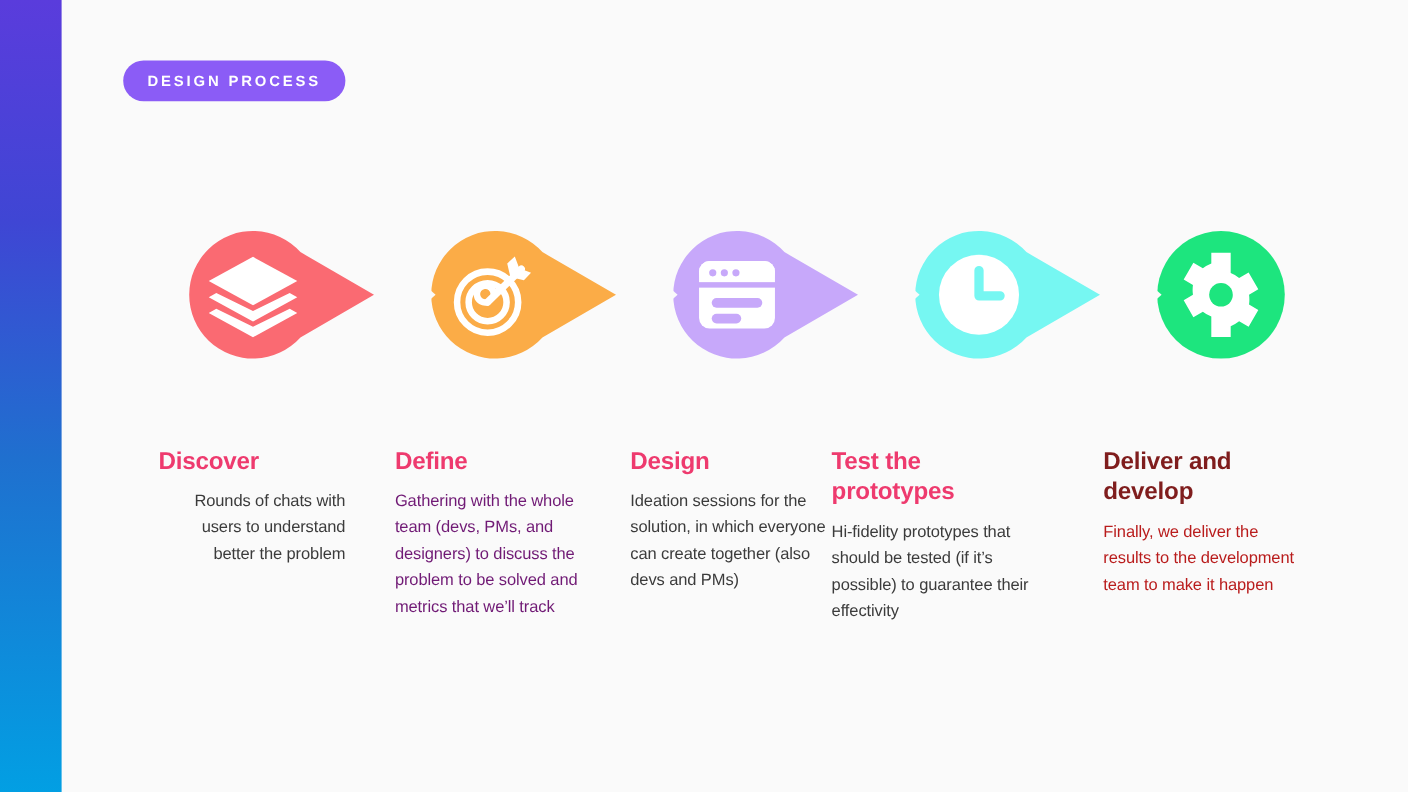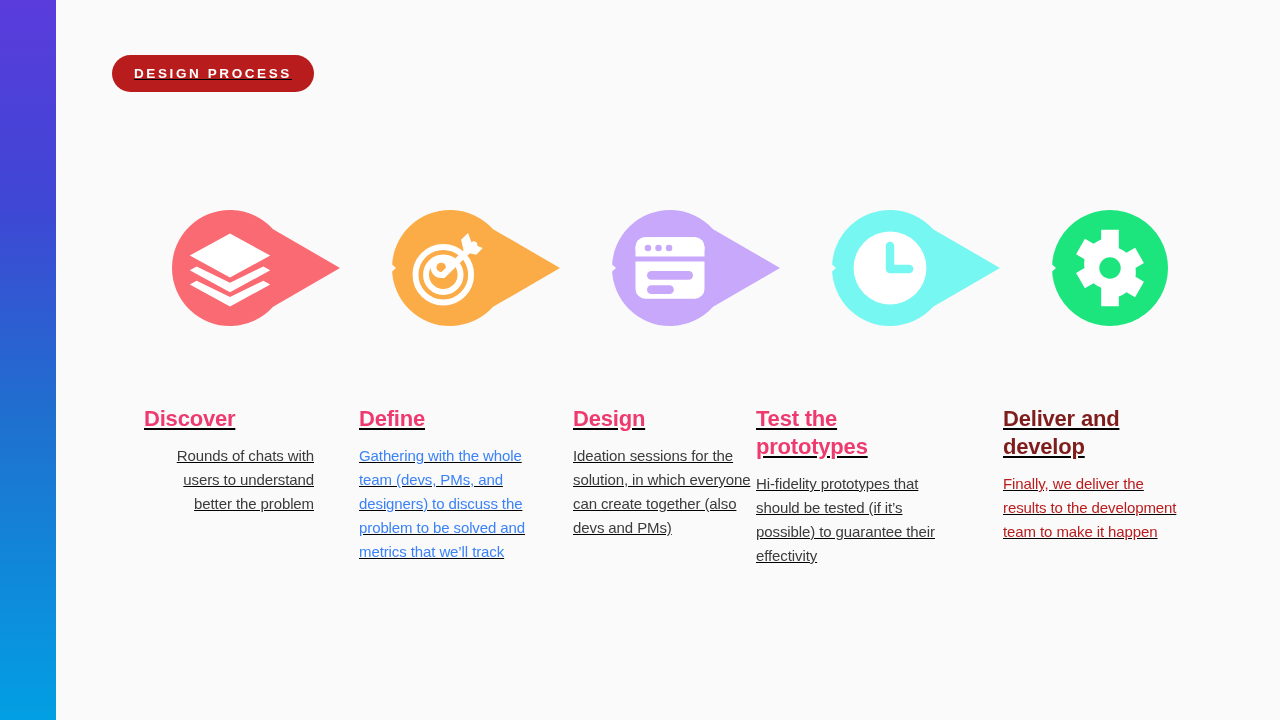--- a/index.html
+++ b/index.html
@@ -21,23 +21,23 @@
   #rail {
     position: absolute; left: 0; top: 0;
     width: 56px; height: 720px;
   }
   
   #badge {
     position: absolute;
     left: 112px; top: 55px;
     height: 37px;
     padding: 0 22px;
-    background: #b91c1c;
+    background: #8b5cf6;
     border-radius: 19px;
-    display: flex; align-items: center; justify-content: center; text-decoration: underline;
+    display: flex; align-items: center; justify-content: center;
   }
   #badge span {
     color: #ffffff;
     font-size: 13.5px;
     font-weight: bold;
     letter-spacing: 2.6px;
   }
   
   #flow {
     position: absolute;
@@ -61,21 +61,20 @@
   
   #cols {
     position: absolute;
     left: 112px; top: 405px;
     width: 1120px; height: 230px;
   }
   .col {
     position: absolute;
     top: 0;
     width: 196px;
-    text-decoration: underline;
   }
   .col h3 {
     color: #ee3a6e;
     font-size: 22px;
     font-weight: bold;
     line-height: 28px;
     margin-bottom: 11px;
     letter-spacing: -0.2px;
   }
   .col p {
@@ -196,21 +195,21 @@
       </div>
     </div>
 
   <div id="cols">
       <div class="col" style="left: 32px; width: 170px;">
         <h3 style="color: rgb(238, 58, 110);">Discover</h3>
         <p style="color: rgb(59, 59, 59); text-align: right;">Rounds of chats with users to understand better the problem</p>
       </div>
       <div class="col" style="left: 247px; width: 190px;">
         <h3 style="color: rgb(238, 58, 110);">Define</h3>
-        <p style="color: #3b82f6;">Gathering with the whole team (devs, PMs, and designers) to discuss the problem to be solved and metrics that we’ll track</p>
+        <p style="color: #701a75;">Gathering with the whole team (devs, PMs, and designers) to discuss the problem to be solved and metrics that we’ll track</p>
       </div>
       <div class="col" style="left: 461px; width: 185px;">
         <h3 style="color: rgb(238, 58, 110);">Design</h3>
         <p style="color: rgb(59, 59, 59);">Ideation sessions for the solution, in which everyone can create together (also devs and PMs)</p>
       </div>
       <div class="col" style="left: 644px; width: 180px;">
         <h3 style="color: rgb(238, 58, 110);">Test the prototypes</h3>
         <p style="color: rgb(59, 59, 59);">Hi-fidelity prototypes that should be tested (if it’s possible) to guarantee their effectivity</p>
       </div>
       <div class="col" style="left: 891px; width: 180px;">

